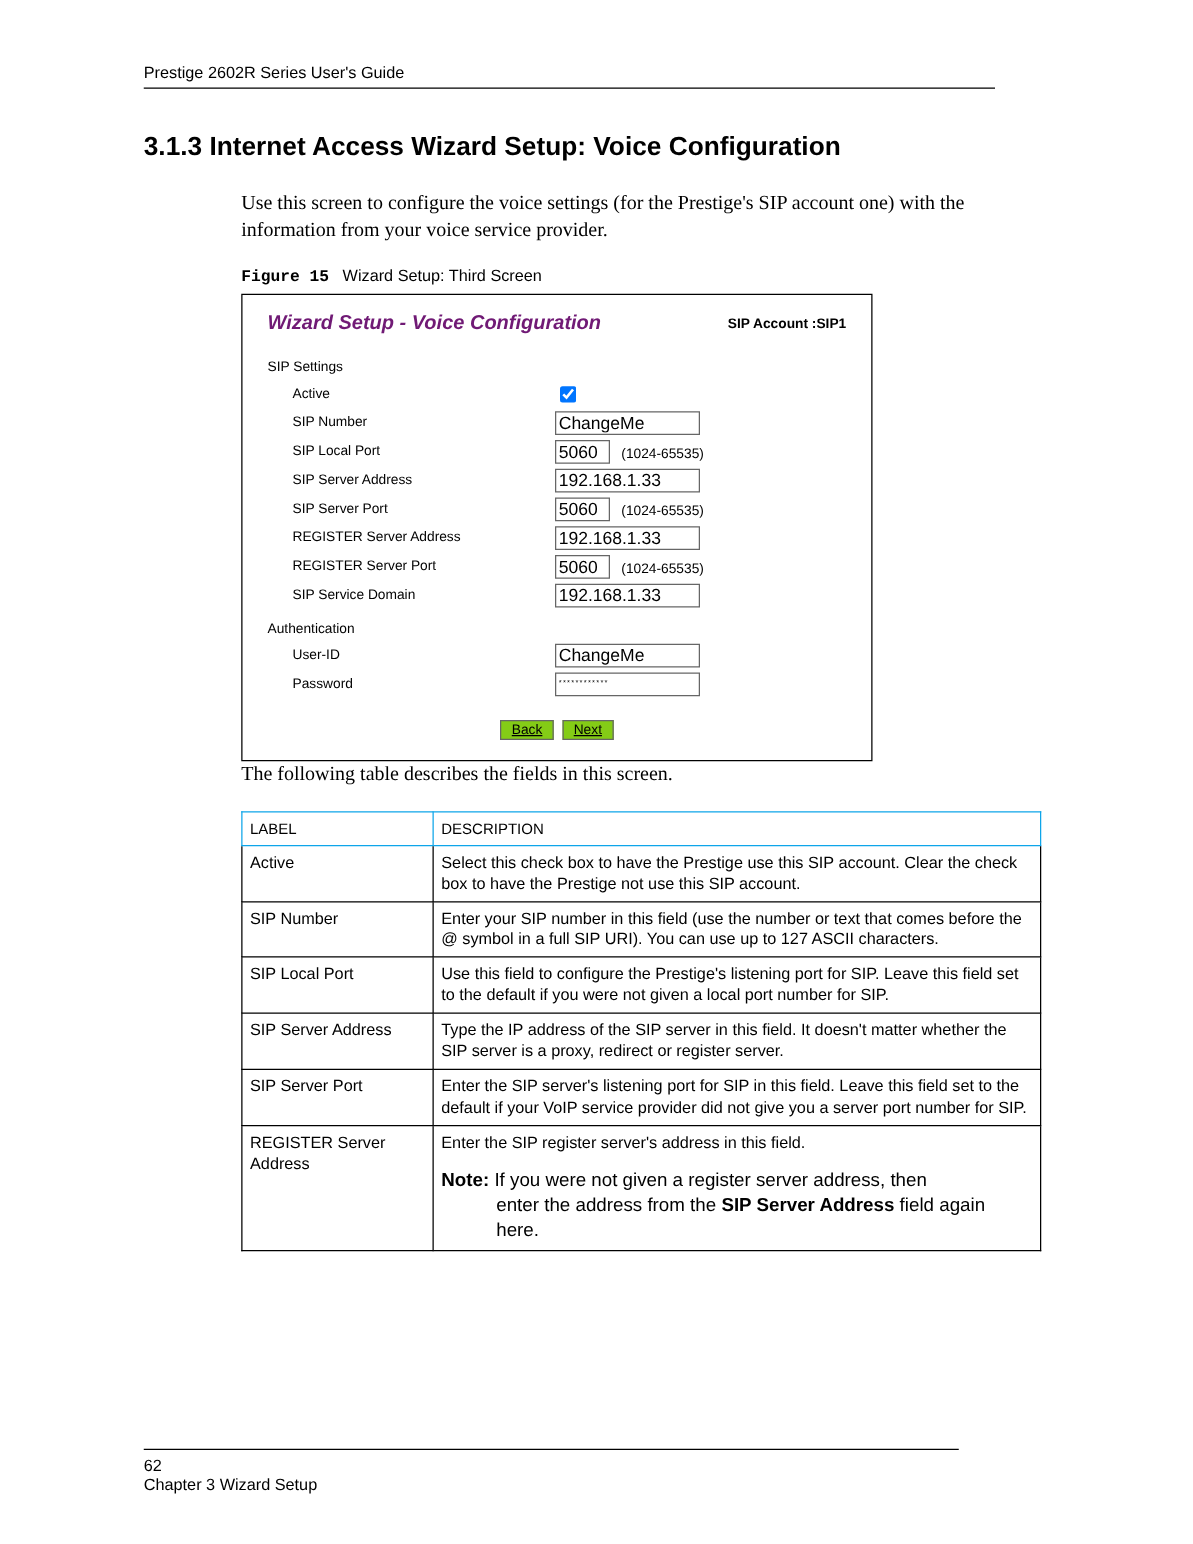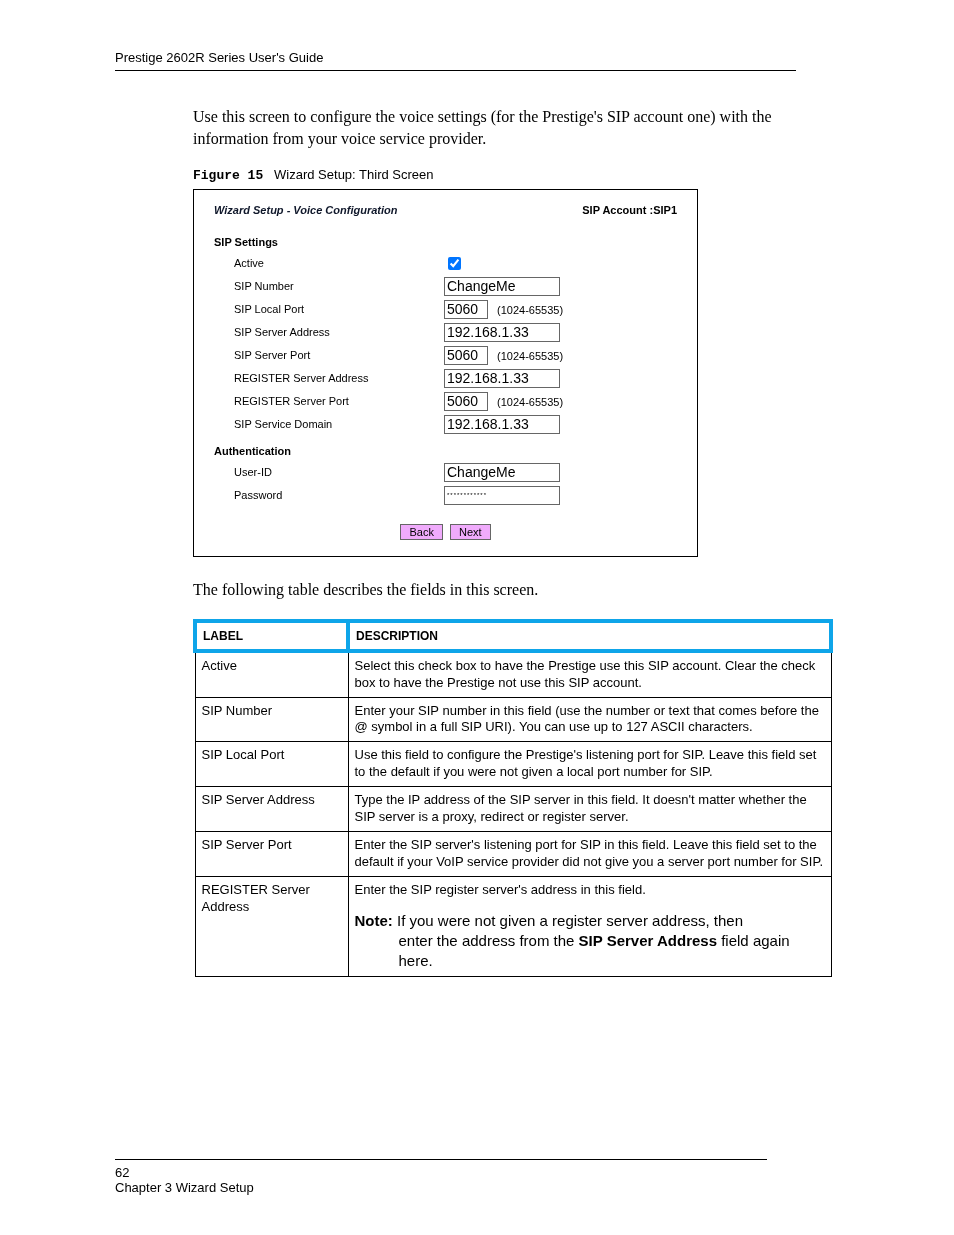--- a/index.html
+++ b/index.html
@@ -48,32 +48,32 @@
     box-sizing: border-box;
     font-size: 11px;
   }
   .fig-header {
     display: flex;
     justify-content: space-between;
     align-items: center;
     margin-bottom: 20px;
   }
   .fig-title {
-    color: #0f172a;
+    color: #701a75;
     font-style: italic;
     font-weight: bold;
-    font-size: 11px;
+    font-size: 16px;
   }
   .fig-account {
     font-weight: bold;
     font-size: 11px;
     text-align: right;
   }
   .fig-group {
-    font-weight: bold;
+    font-weight: normal;
     font-size: 11px;
     margin: 6px 0 4px 0;
   }
   .fig-row {
     display: flex;
     align-items: center;
     min-height: 22px;
     margin: 1px 0;
   }
   .fig-label {
@@ -94,38 +94,39 @@
     font-size: 11px;
     margin-left: 6px;
   }
   .fig-btns {
     text-align: center;
     margin-top: 18px;
   }
   .fig-btn {
     display: inline-block;
     border: 1px solid #666;
-    background: #f0abfc;
+    background: #84cc16;
     font-size: 11px;
     padding: 1px 8px;
     margin: 0 2px;
     cursor: pointer;
+    text-decoration: underline;
   }
 
   
   table.desc-table {
     margin-left: 78px;
     border-collapse: collapse;
     width: 640px;
     font-size: 13px;
   }
   table.desc-table th {
-    border: 4px solid #0ea5e9;
+    border: 1px solid #0ea5e9;
     text-align: left;
-    font-weight: bold;
+    font-weight: normal;
     font-size: 12px;
     padding: 6px 6px;
     vertical-align: top;
   }
   table.desc-table td {
     border: 1px solid #000;
     padding: 5px 6px;
     vertical-align: top;
     line-height: 1.3;
   }
@@ -152,20 +153,21 @@
     flex-direction: column;
   }
 </style>
 </head>
 <body>
 
 <div class="page">
 
   <div class="running-head">Prestige 2602R Series User's Guide</div>
 
+  <h2 class="section-title">3.1.3  Internet Access Wizard Setup: Voice Configuration</h2>
 
   <p class="body-text">Use this screen to configure the voice settings (for the Prestige's SIP account one) with the information from your voice service provider.</p>
 
   <p class="caption">
     <b>Figure 15</b>&nbsp;&nbsp;&nbsp;<span>Wizard Setup: Third Screen</span>
   </p>
 
   <div class="figure-box">
     <div class="fig-header">
       <span class="fig-title">Wizard Setup - Voice Configuration</span>
@@ -226,21 +228,21 @@
       <div class="fig-val"><input type="text" class="w110" style="font-size: 6px; letter-spacing: 1px;" value="************"></div>
     </div>
 
 
     <div class="fig-btns">
       <span class="fig-btn">Back</span>
       <span class="fig-btn">Next</span>
     </div>
   </div>
 
-  <p class="body-text" style="margin-top:22px">The following table describes the fields in this screen.</p>
+  <p class="body-text" style="">The following table describes the fields in this screen.</p>
 
 
   <table class="desc-table">
     <tbody>
         <tr>
       <th>LABEL</th>
       <th>DESCRIPTION</th>
     </tr>
     <tr>
       <td class="label-col">Active</td>

